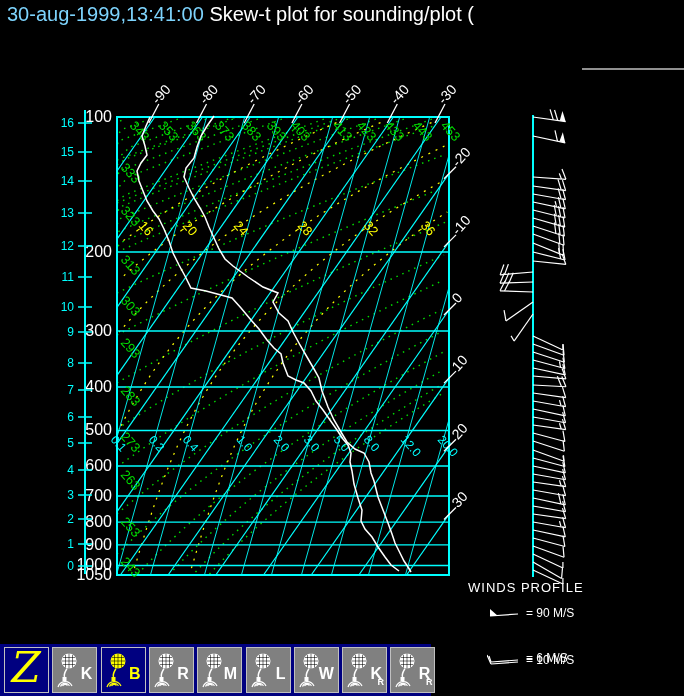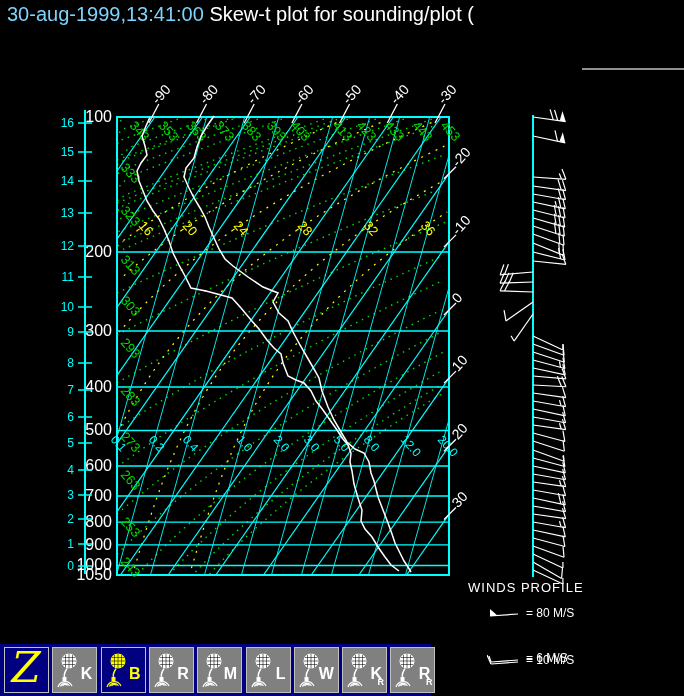--- a/index.html
+++ b/index.html
@@ -368,21 +368,21 @@
       <line x1="562.9081569722094" y1="583.946402637443" x2="562.9081569722094" y2="577.946402637443" stroke="#ffffff" stroke-width="1.2"></line>
     </g>
   </svg>
 
 <div class="winds-title">WINDS PROFILE</div>
 <div class="legend-row" style="top:605px;">
   <svg width="34" height="14">
       <polygon points="3,10 3,3 11,10" fill="#fff"></polygon>
       <line x1="3" y1="10" x2="31" y2="8" stroke="#fff" stroke-width="1.2"></line>
     </svg>
-  <span>= 80 M/S</span>
+  <span>= 90 M/S</span>
 </div>
 <div class="legend-row" style="top:636px;margin-top:16px;">
   <svg width="34" height="14">
       <line x1="4" y1="11" x2="31" y2="9" stroke="#fff" stroke-width="1.2"></line>
       <line x1="4" y1="11" x2="0" y2="2" stroke="#fff" stroke-width="1.2"></line>
     </svg>
   <span>= 10 M/S</span>
 </div>
 <div class="legend-row" style="top:650px;">
   <svg width="34" height="14">

